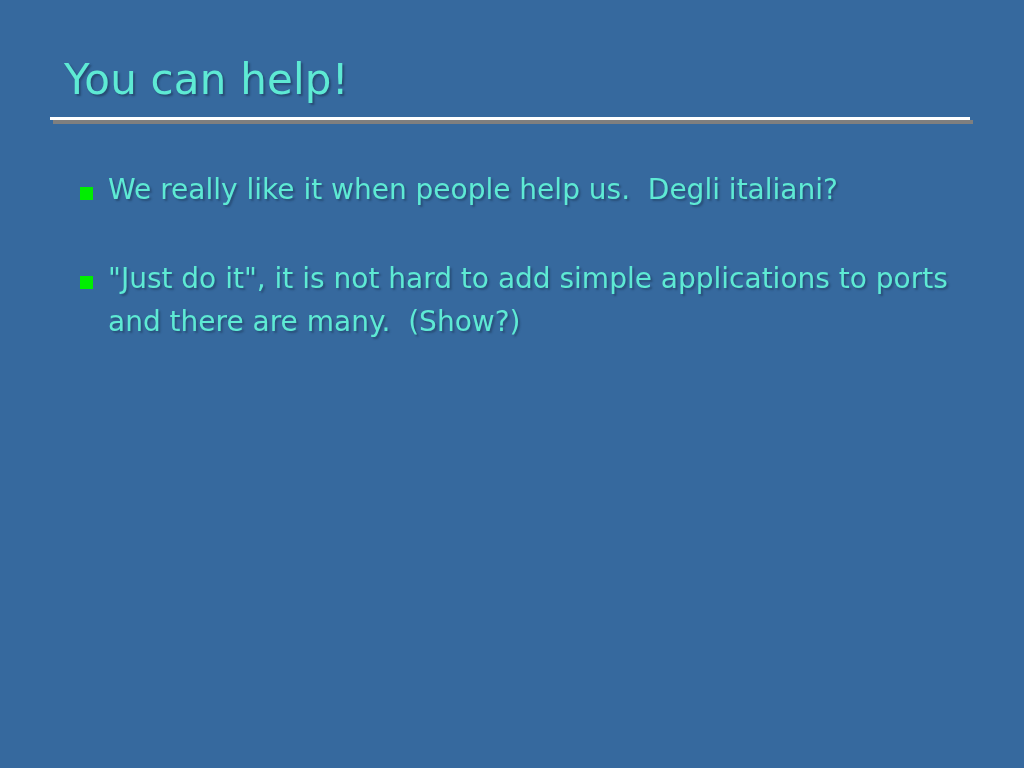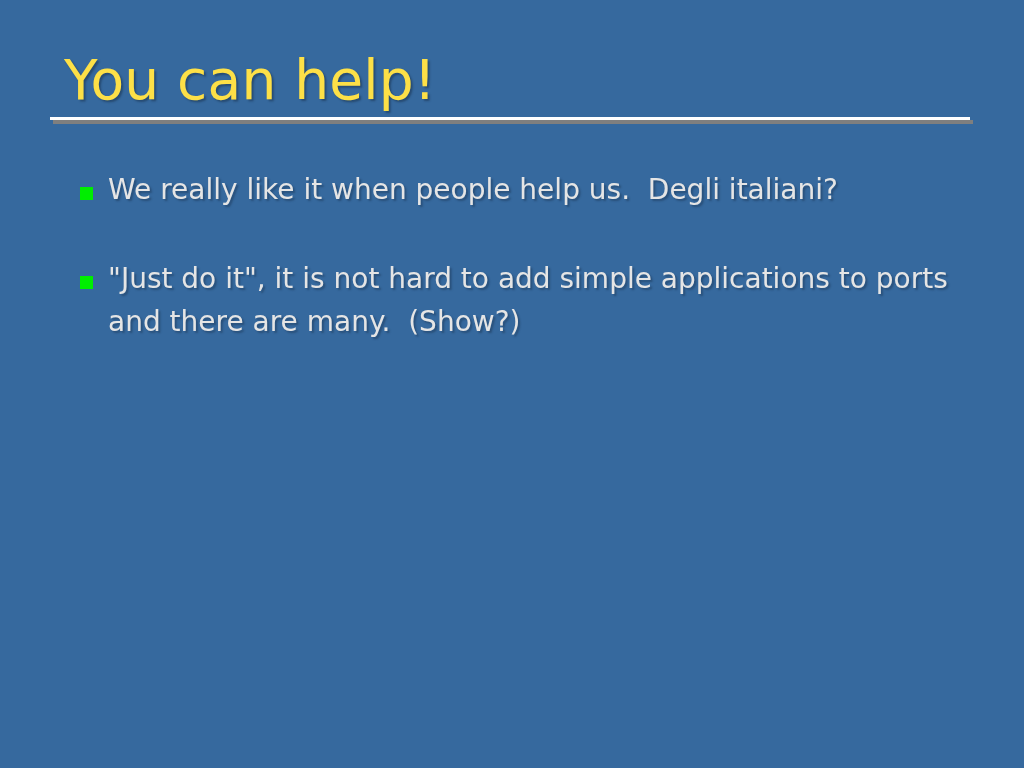--- a/index.html
+++ b/index.html
@@ -18,23 +18,23 @@
     height: 768px;
     background: #36699e;
     box-sizing: border-box;
   }
   #slide-title {
     position: absolute;
     left: 64px;
     top: 49px;
     width: 906px;
     height: 62px;
-    color: #fde047;
+    color: #5eead4;
     font-family: "DejaVu Sans", sans-serif;
-    font-size: 55px;
+    font-size: 42px;
     font-weight: 400;
     line-height: 62px;
     letter-spacing: 0.2px;
     white-space: nowrap;
     text-shadow: 2px 2px 2px rgba(20,40,64,0.45);
   }
   #title-rule {
     position: absolute;
     left: 50px;
     top: 117px;
@@ -54,21 +54,21 @@
     position: absolute;
     left: 64px;
     top: 168px;
     width: 900px;
   }
   .bullet-item {
     position: relative;
     display: block;
     padding-left: 44px;
     margin: 0 0 46px 0;
-    color: #e5e5e5;
+    color: #5eead4;
     font-family: "DejaVu Sans", sans-serif;
     font-size: 28px;
     font-weight: 400;
     line-height: 43px;
     text-shadow: 2px 2px 2px rgba(20,40,64,0.40);
   }
   .bullet-item:last-child {
     margin-bottom: 0;
   }
   .bullet-marker {

